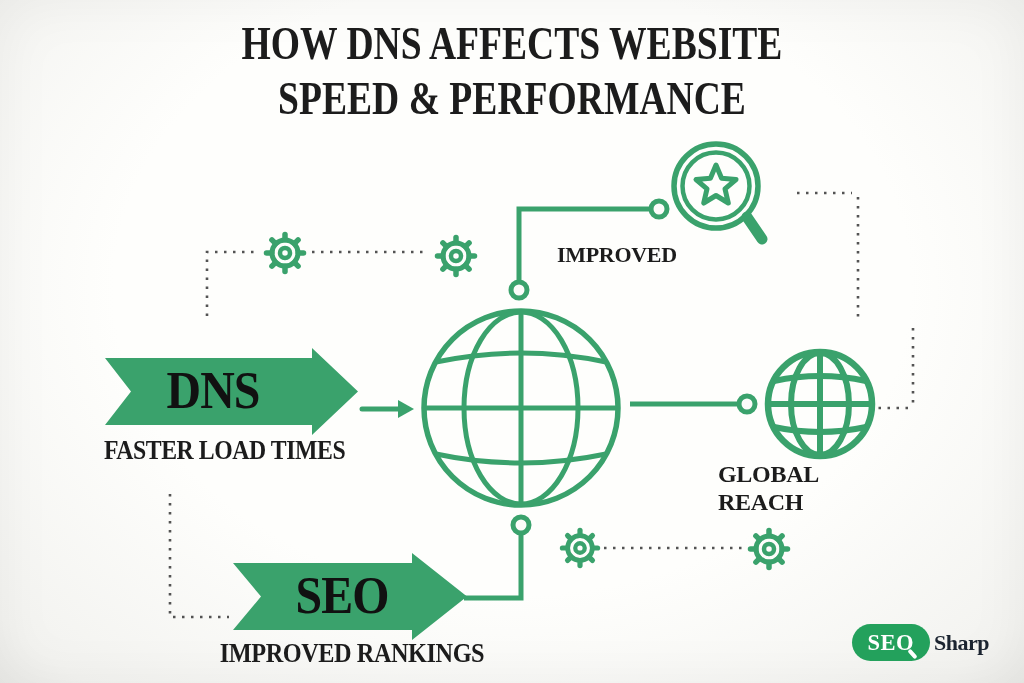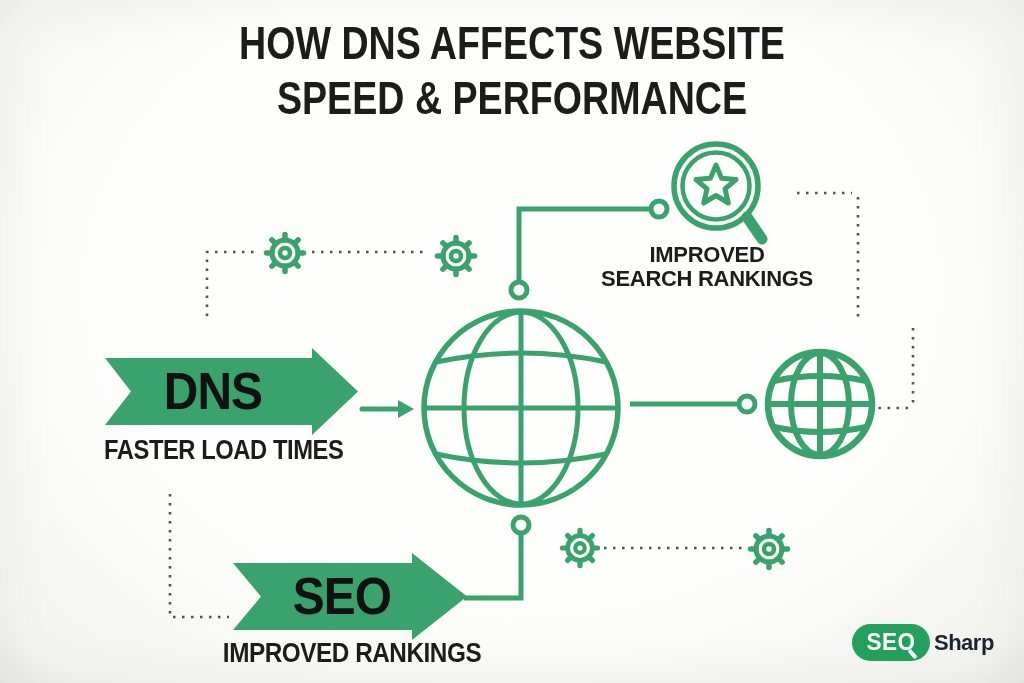--- a/index.html
+++ b/index.html
@@ -1,34 +1,34 @@
 <!DOCTYPE html>
 <html style="--green: #3aa26c; --logo-green: #23a15c; --ink: #1c1c1c; --logo-ink: #1b2430; --dotted: #2d2d2d;"><head>
 <meta charset="utf-8">
 <style>
   html,body{margin:0;padding:0;background:#e9e9e7;}
   .canvas{
     position:relative;width:1024px;height:683px;overflow:hidden;
-    font-family:Liberation Sans, sans-serif;
+    font-family:Liberation Serif, serif;
     background:radial-gradient(ellipse at 50% 42%, #fefefc 55%, #f3f3f0 92%, #ecece9 100%);
     box-shadow:inset 0 0 60px rgba(0,0,0,.05);
     color:var(--ink,#1c1c1c);
   }
   .art{position:absolute;left:0;top:0;color:var(--green,#3aa26c);}
   .sg{stroke:currentColor;fill:none;}
   .dot{stroke:var(--dotted,#2d2d2d);fill:none;stroke-dasharray:2.5 6.5;stroke-width:2.6;opacity:.82;}
   .fillg{fill:var(--green,#3aa26c);stroke:none;}
   .abs{position:absolute;}
   .title{
     left:0;top:16px;width:100%;text-align:center;margin:0;
     font-size:47px;font-weight:700;line-height:1.16;color:var(--ink,#1c1c1c);
     letter-spacing:0;
   }
   .title .tl{display:block;transform:scaleX(.8);transform-origin:50% 50%;}
-  .nodelabel{font-weight:700;color:var(--ink,#1c1c1c);text-align:center;}
+  .nodelabel{font-weight:700;color:var(--ink,#1c1c1c);}
   .search-label{left:557px;top:243px;width:300px;font-size:22px;line-height:24px;letter-spacing:-.3px;}
   .reach-label{left:718px;top:460px;width:200px;font-size:24px;line-height:28px;letter-spacing:-.3px;}
   .arrow-word{display:flex;align-items:center;justify-content:center;
     font-weight:700;font-size:52px;color:#111;letter-spacing:-1px;transform:scaleX(.92);}
   .dns-word{left:118px;top:356px;width:190px;height:69px;}
   .seo-word{left:262px;top:561px;width:160px;height:69px;}
   .caption{font-weight:700;font-size:27px;color:var(--ink,#1c1c1c);letter-spacing:-.5px;white-space:nowrap;}
   .dns-caption{left:104px;top:435px;transform:scaleX(.88);transform-origin:0 0;}
   .seo-caption{left:202px;top:638px;width:300px;text-align:center;transform:scaleX(.9);}
   .logo{left:852px;top:624px;display:flex;align-items:center;gap:4px;}
@@ -140,26 +140,29 @@
     <use href="#gear" transform="translate(769,549)"></use>
   </svg>
 
   <h1 class="abs title">
     <span class="tl">HOW DNS AFFECTS WEBSITE</span>
     <span class="tl">SPEED &amp; PERFORMANCE</span>
   </h1>
 
   <div class="abs nodelabel search-label">
     <div>IMPROVED</div>
-    <div>SEARCH RANKINGS</div>
   </div>
 
   <div class="abs arrow-word dns-word">DNS</div>
   <div class="abs caption dns-caption">FASTER LOAD TIMES</div>
 
+  <div class="abs nodelabel reach-label">
+    <div>GLOBAL</div>
+    <div>REACH</div>
+  </div>
 
   <div class="abs arrow-word seo-word">SEO</div>
   <div class="abs caption seo-caption">IMPROVED RANKINGS</div>
 
   <div class="abs logo">
     <div class="logo-pill">
       <span class="txt">SEO</span>
       <span class="logo-handle"></span>
     </div>
     <span class="logo-sharp">Sharp</span>

